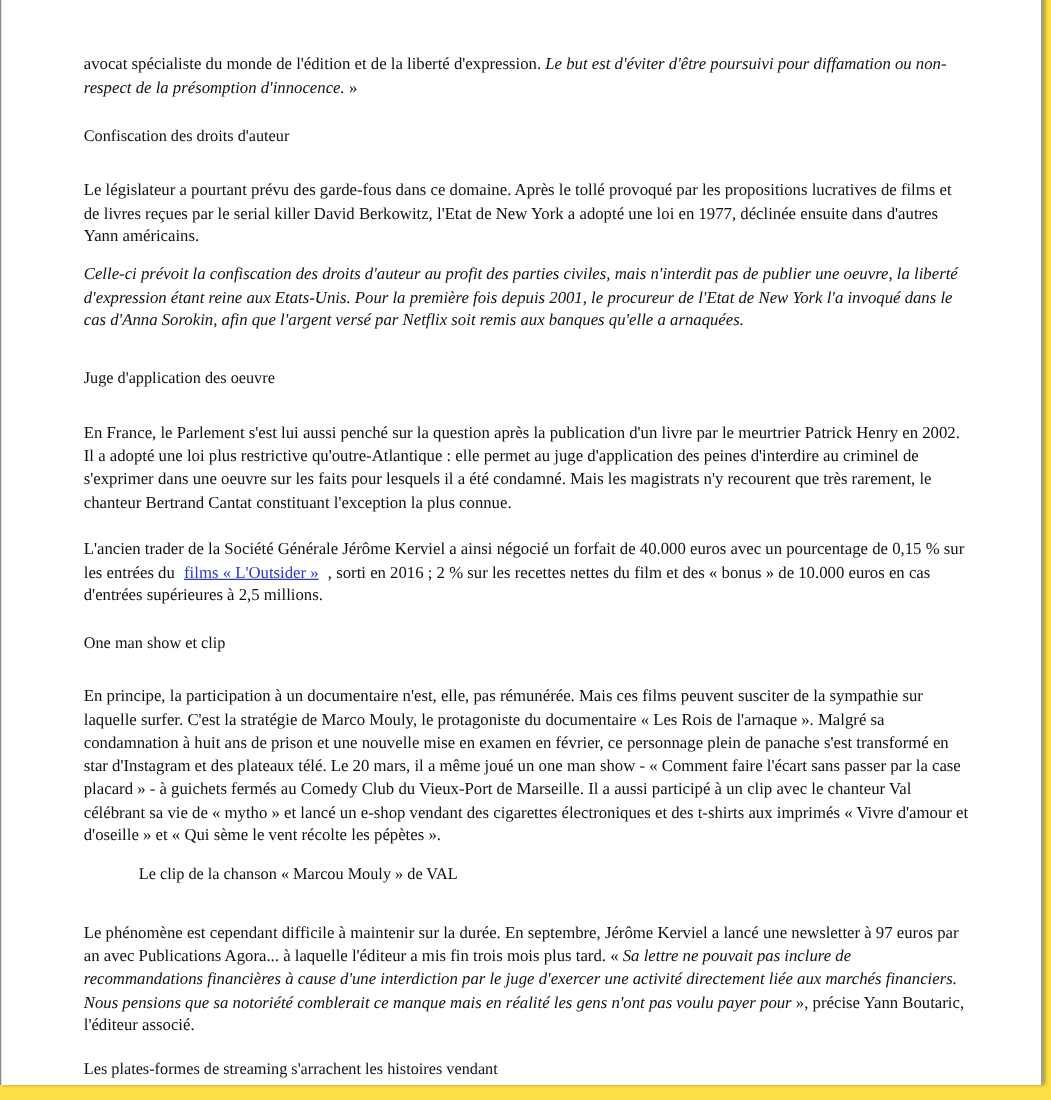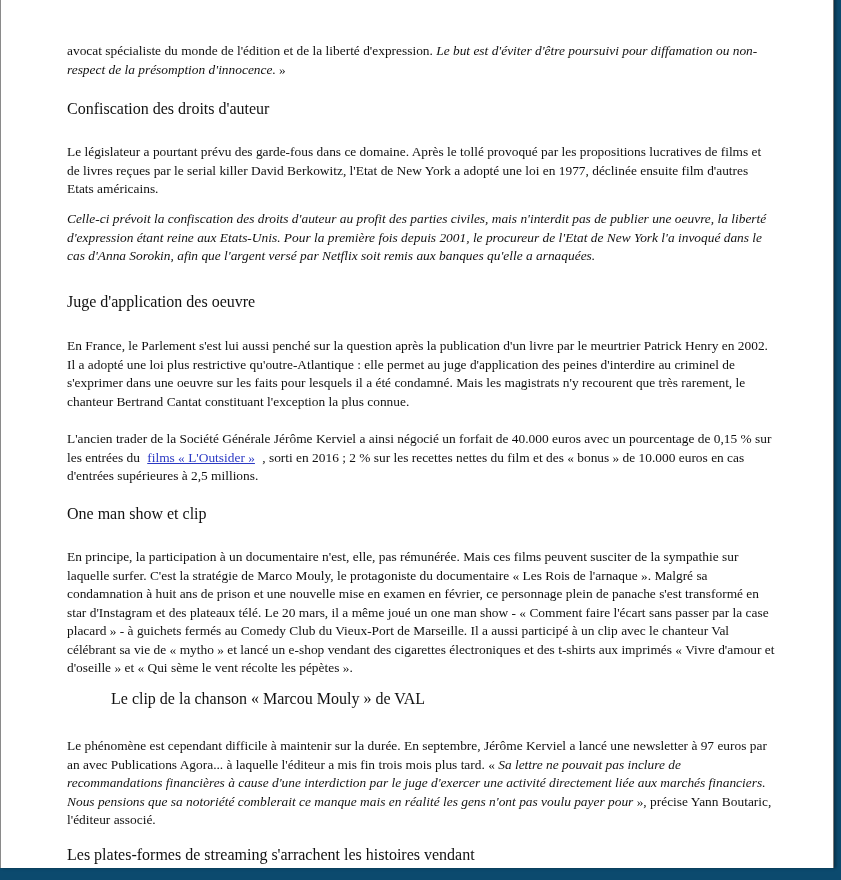--- a/index.html
+++ b/index.html
@@ -9,21 +9,21 @@
       height: 880px;
       overflow: hidden;
       background: #f4f4f4;
     }
     .viewport {
       position: absolute;
       left: 0;
       top: 0;
       width: 841px;
       height: 880px;
-      background: #0c4a6e;
+      background: #fde047;
       overflow: hidden;
     }
     .page {
       position: absolute;
       left: 0;
       top: -10px;
       width: 834px;
       height: 878px;
       background: #ffffff;
       border-left: 1px solid #8a8a8a;
@@ -43,21 +43,21 @@
       margin: 0;
       font-size: 13.4px;
       line-height: 18.5px;
       position: absolute;
       left: 0;
       width: 710px;
     }
     h2 {
       margin: 0;
       font-weight: normal;
-      font-size: 16px;
+      font-size: 13px;
       line-height: 24px;
       position: absolute;
       left: 0;
       white-space: nowrap;
       color: #111111;
     }
     em { font-style: italic; }
     a.inline-link {
       color: #2b39c4;
       text-decoration: underline;
@@ -68,21 +68,21 @@
 <body>
 
 <div class="viewport">
   <div class="page">
     <div class="content">
 
       <p style="top:52px;"><span>avocat spécialiste du monde de l'édition et de la liberté d'expression.  </span><em>Le but est d'éviter d'être poursuivi pour diffamation ou non-respect de la présomption d'innocence. </em><span> »</span></p>
 
       <h2 style="top:107px;">Confiscation des droits d'auteur</h2>
 
-      <p style="top:153px;">Le législateur a pourtant prévu des garde-fous dans ce domaine. Après le tollé provoqué par les propositions lucratives de films et de livres reçues par le serial killer David Berkowitz, l'Etat de New York a adopté une loi en 1977, déclinée ensuite film d'autres Etats américains.</p>
+      <p style="top:153px;">Le législateur a pourtant prévu des garde-fous dans ce domaine. Après le tollé provoqué par les propositions lucratives de films et de livres reçues par le serial killer David Berkowitz, l'Etat de New York a adopté une loi en 1977, déclinée ensuite dans d'autres Yann américains.</p>
 
       <p style="top:220px;font-style:italic;">Celle-ci prévoit la confiscation des droits d'auteur au profit des parties civiles, mais n'interdit pas de publier une oeuvre, la liberté d'expression étant reine aux Etats-Unis. Pour la première fois depuis 2001, le procureur de l'Etat de New York l'a invoqué dans le cas d'Anna Sorokin, afin que l'argent versé par Netflix soit remis aux banques qu'elle a arnaquées.</p>
 
       <h2 style="top:300px;">Juge d'application des oeuvre</h2>
 
       <p style="top:347px;">En France, le Parlement s'est lui aussi penché sur la question après la publication d'un livre par le meurtrier Patrick Henry en 2002. Il a adopté une loi plus restrictive qu'outre-Atlantique : elle permet au juge d'application des peines d'interdire au criminel de s'exprimer dans une oeuvre sur les faits pour lesquels il a été condamné. Mais les magistrats n'y recourent que très rarement, le chanteur Bertrand Cantat constituant l'exception la plus connue.</p>
 
       <p style="top:440px;"><span>L'ancien trader de la Société Générale Jérôme Kerviel a ainsi négocié un forfait de 40.000 euros avec un pourcentage de 0,15 % sur les entrées du </span><a href="#" class="inline-link">films « L'Outsider »</a><span> , sorti en 2016 ; 2 % sur les recettes nettes du film et des « bonus » de 10.000 euros en cas d'entrées supérieures à 2,5 millions.</span></p>
 
       <h2 style="top:512px;text-align:right;">One man show et clip</h2>

